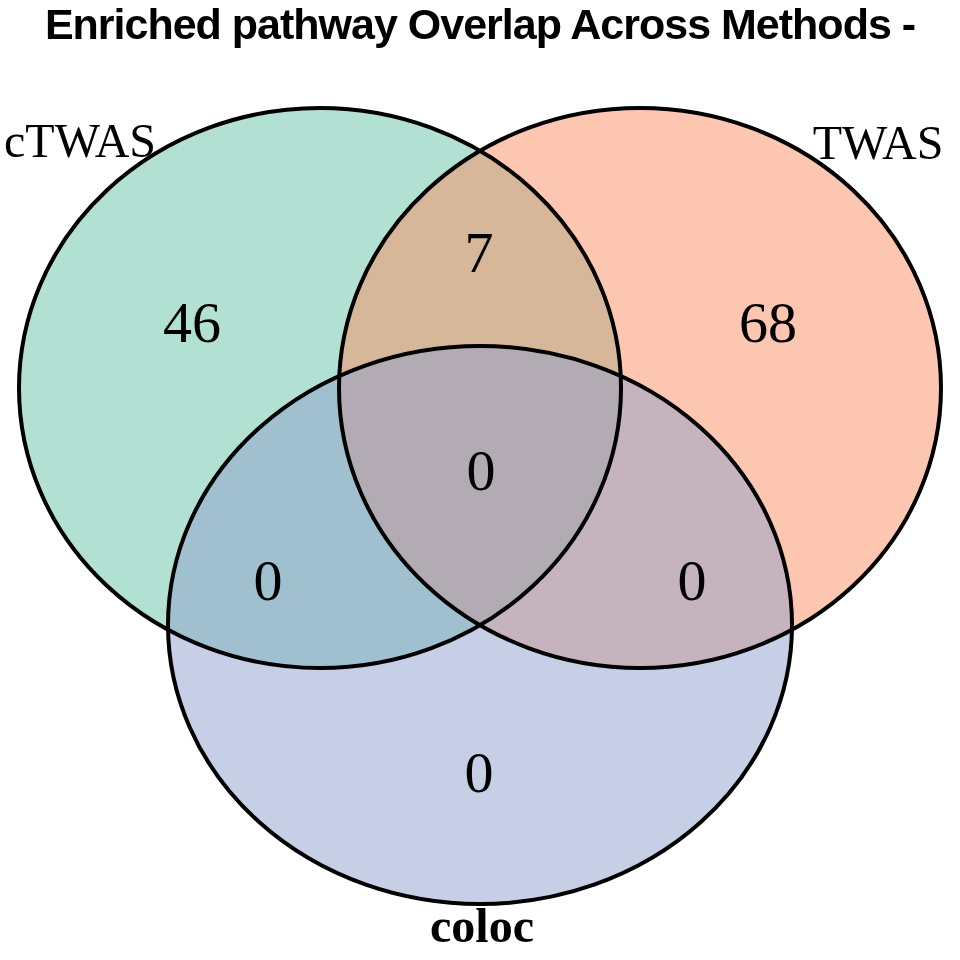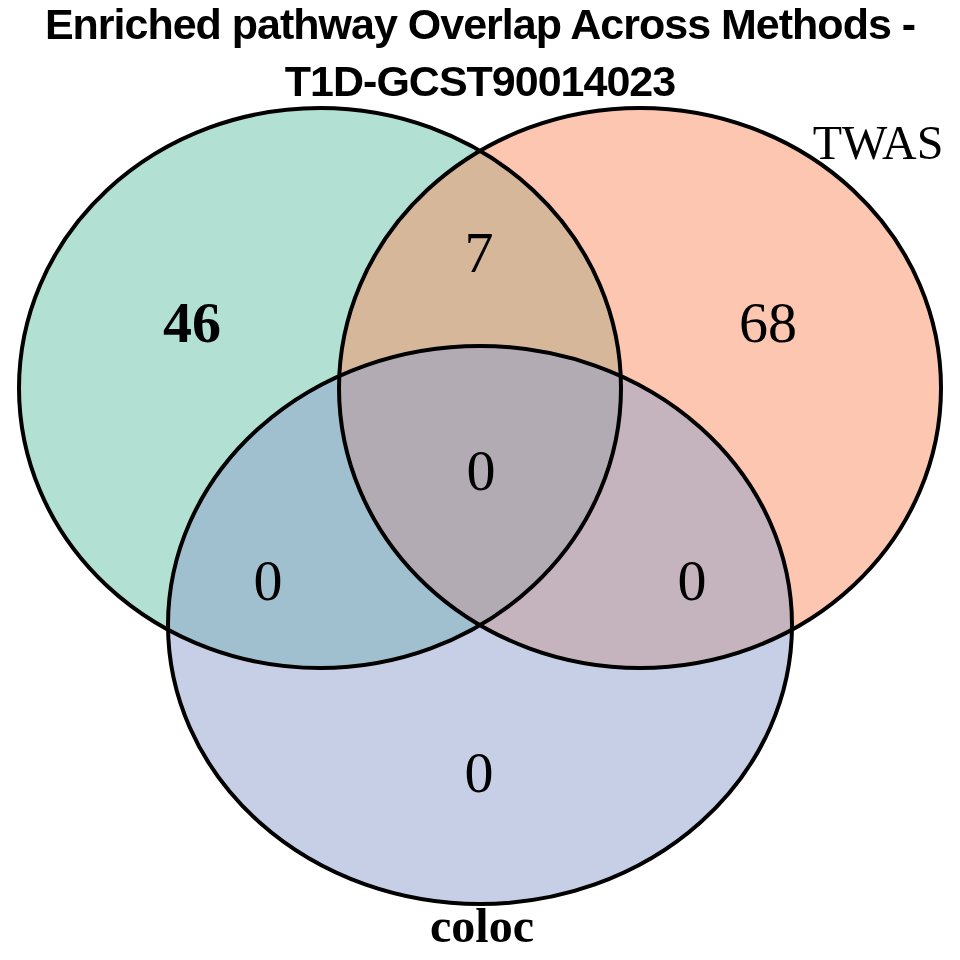--- a/index.html
+++ b/index.html
@@ -50,42 +50,42 @@
     white-space: nowrap;
   }
 </style>
 </head>
 <body>
 
 <div class="stage">
 
   <div class="chart-title">
     <div>Enriched pathway Overlap Across Methods -</div>
-    <div>T1D-GCST90014023</div>
   </div>
 
   <svg class="venn-svg" width="960" height="960" viewBox="0 0 960 960">
 
     <g>
       <ellipse cx="320" cy="388" rx="301" ry="280" fill="#66C2A5" fill-opacity="0.5"></ellipse>
       <ellipse cx="640" cy="388" rx="301" ry="280" fill="#FC8D62" fill-opacity="0.5"></ellipse>
       <ellipse cx="480" cy="625" rx="312" ry="279" fill="#8DA0CB" fill-opacity="0.5"></ellipse>
     </g>
 
     <g fill="none" stroke="#000000" stroke-width="4">
       <ellipse cx="320" cy="388" rx="301" ry="280"></ellipse>
       <ellipse cx="640" cy="388" rx="301" ry="280"></ellipse>
       <ellipse cx="480" cy="625" rx="312" ry="279"></ellipse>
     </g>
   </svg>
 
+  <span class="set-label" style="left:80px; top:140px;">cTWAS</span>
   <span class="set-label" style="left:878px; top:142px;text-align:right;">TWAS</span>
   <span class="set-label" style="left:482px; top:925px;font-weight:bold;">coloc</span>
 
-  <span class="count-label" style="left:192px; top:322px;font-weight:bold;">46</span>
+  <span class="count-label" style="left:192px; top:322px;">46</span>
   <span class="count-label" style="left:768px; top:322px;text-align:right;">68</span>
   <span class="count-label" style="left:479px; top:772px;">0</span>
   <span class="count-label" style="left:479px; top:252px;">7</span>
   <span class="count-label" style="left:268px; top:580px;">0</span>
   <span class="count-label" style="left:692px; top:580px;">0</span>
   <span class="count-label" style="left:481px; top:470px;">0</span>
 
 </div>
 
 </body></html>

